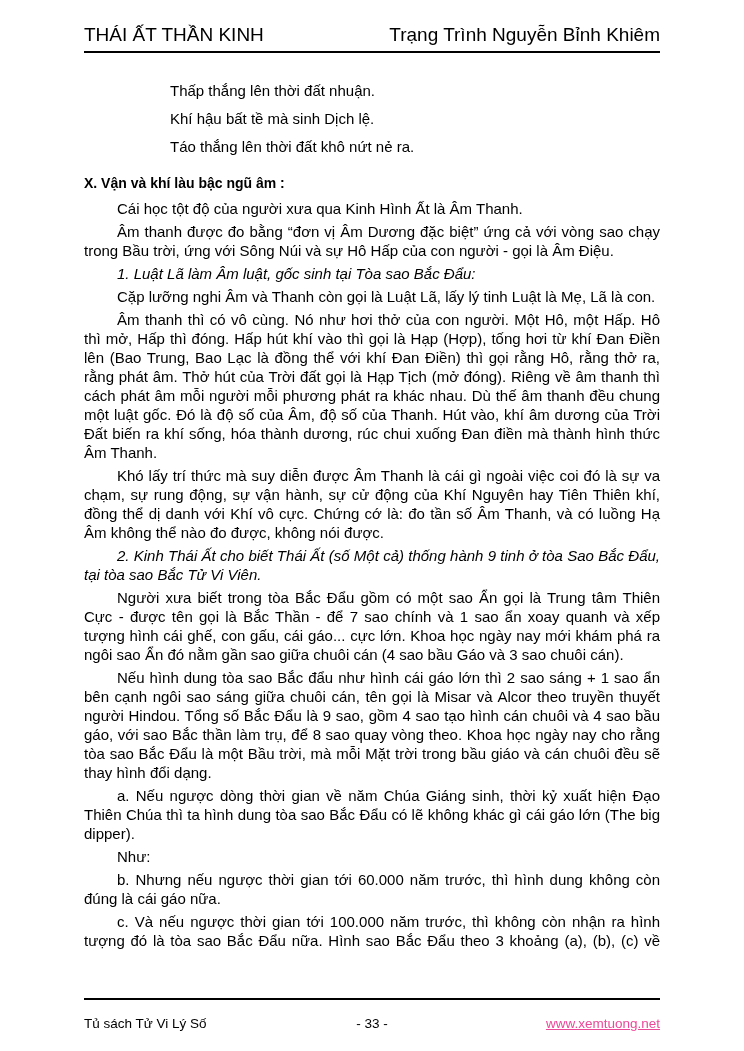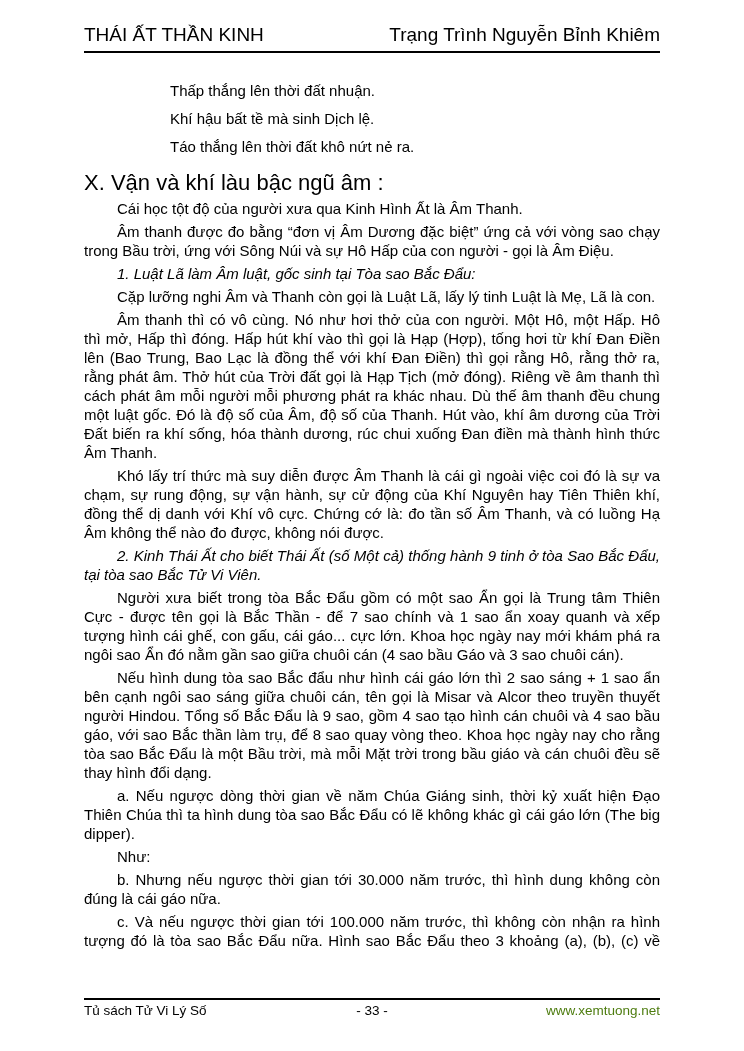--- a/index.html
+++ b/index.html
@@ -23,50 +23,51 @@
     padding-top: 24px;
     padding-bottom: 5px;
     border-bottom: 2px solid #000;
     font-size: 19px;
   }
   
   .content { font-size: 15px; line-height: 19px; }
   .poem { margin-top: 28px; padding-left: 86px; }
   .poem p { margin: 0 0 9px 0; }
   .section-heading {
-    font-size: 22px;
-    font-weight: normal;
+    font-size: 14px;
+    font-weight: bold;
     margin: 16px 0 5px 0;
     line-height: 22px;
   }
   .para {
     margin: 4px 0;
     text-align: justify;
     text-indent: 33px;
   }
   .para.sub-heading {
     font-weight: normal;
     font-style: italic;
   }
   .para.justify-last { text-align-last: justify; }
   
   .footer {
     position: absolute;
     left: 0; right: 0; top: 998px;
     border-top: 2px solid #000;
-    padding-top: 3px;
+    padding-top: 16px;
     display: grid;
     grid-template-columns: 1fr auto 1fr;
     align-items: baseline;
     font-size: 13.5px;
   }
   .footer .center { text-align: center; }
   .footer .right { text-align: right; }
   .footer a {
-    color: #4d7c0f;
+    color: #ec4899;
+    text-decoration: underline;
     cursor: pointer;
     margin-left: 32px;
   }
 </style>
 </head>
 <body>
 
 <div class="page">
 
   <div class="header">
@@ -91,21 +92,21 @@
     <p class="para">Cặp lưỡng nghi Âm và Thanh còn gọi là Luật Lã, lấy lý tinh Luật là Mẹ, Lã là con.</p>
     <p class="para">Âm thanh thì có vô cùng. Nó như hơi thở của con người. Một Hô, một Hấp. Hô thì mở, Hấp thì đóng. Hấp hút khí vào thì gọi là Hạp (Hợp), tống hơi từ khí Đan Điền lên (Bao Trung, Bao Lạc là đồng thể với khí Đan Điền) thì gọi rằng Hô, rằng thở ra, rằng phát âm. Thở hút của Trời đất gọi là Hạp Tịch (mở đóng). Riêng về âm thanh thì cách phát âm mỗi người mỗi phương phát ra khác nhau. Dù thế âm thanh đều chung một luật gốc. Đó là độ số của Âm, độ số của Thanh. Hút vào, khí âm dương của Trời Đất biến ra khí sống, hóa thành dương, rúc chui xuống Đan điền mà thành hình thức Âm Thanh.</p>
     <p class="para">Khó lấy trí thức mà suy diễn được Âm Thanh là cái gì ngoài việc coi đó là sự va chạm, sự rung động, sự vận hành, sự cử động của Khí Nguyên hay Tiên Thiên khí, đồng thể dị danh với Khí vô cực. Chứng cớ là: đo tần số Âm Thanh, và có luồng Hạ Âm không thể nào đo được, không nói được.</p>
 
     <p class="para sub-heading">2. Kinh Thái Ất cho biết Thái Ất (số Một cả) thống hành 9 tinh ở tòa Sao Bắc Đẩu, tại tòa sao Bắc Tử Vi Viên.</p>
     <p class="para">Người xưa biết trong tòa Bắc Đẩu gồm có một sao Ẩn gọi là Trung tâm Thiên Cực - được tên gọi là Bắc Thần - để 7 sao chính và 1 sao ẩn xoay quanh và xếp tượng hình cái ghế, con gấu, cái gáo... cực lớn. Khoa học ngày nay mới khám phá ra ngôi sao Ẩn đó nằm gần sao giữa chuôi cán (4 sao bầu Gáo và 3 sao chuôi cán).</p>
     <p class="para">Nếu hình dung tòa sao Bắc đẩu như hình cái gáo lớn thì 2 sao sáng + 1 sao ẩn bên cạnh ngôi sao sáng giữa chuôi cán, tên gọi là Misar và Alcor theo truyền thuyết người Hindou. Tổng số Bắc Đẩu là 9 sao, gồm 4 sao tạo hình cán chuôi và 4 sao bầu gáo, với sao Bắc thần làm trụ, để 8 sao quay vòng theo. Khoa học ngày nay cho rằng tòa sao Bắc Đẩu là một Bầu trời, mà mỗi Mặt trời trong bầu giáo và cán chuôi đều sẽ thay hình đổi dạng.</p>
 
     <p class="para">a. Nếu ngược dòng thời gian về năm Chúa Giáng sinh, thời kỷ xuất hiện Đạo Thiên Chúa thì ta hình dung tòa sao Bắc Đẩu có lẽ không khác gì cái gáo lớn (The big dipper).</p>
     <p class="para">Như:</p>
-    <p class="para">b. Nhưng nếu ngược thời gian tới 30.000 năm trước, thì hình dung không còn đúng là cái gáo nữa.</p>
+    <p class="para">b. Nhưng nếu ngược thời gian tới 60.000 năm trước, thì hình dung không còn đúng là cái gáo nữa.</p>
     <p class="para justify-last">c. Và nếu ngược thời gian tới 100.000 năm trước, thì không còn nhận ra hình tượng đó là tòa sao Bắc Đẩu nữa. Hình sao Bắc Đẩu theo 3 khoảng (a), (b), (c) về</p>
 
   </div>
 
   <div class="footer">
     <span>Tủ sách Tử Vi Lý Số</span>
     <span class="center">- 33 -</span>
     <span class="right"><a>www.xemtuong.net</a></span>
   </div>
 

